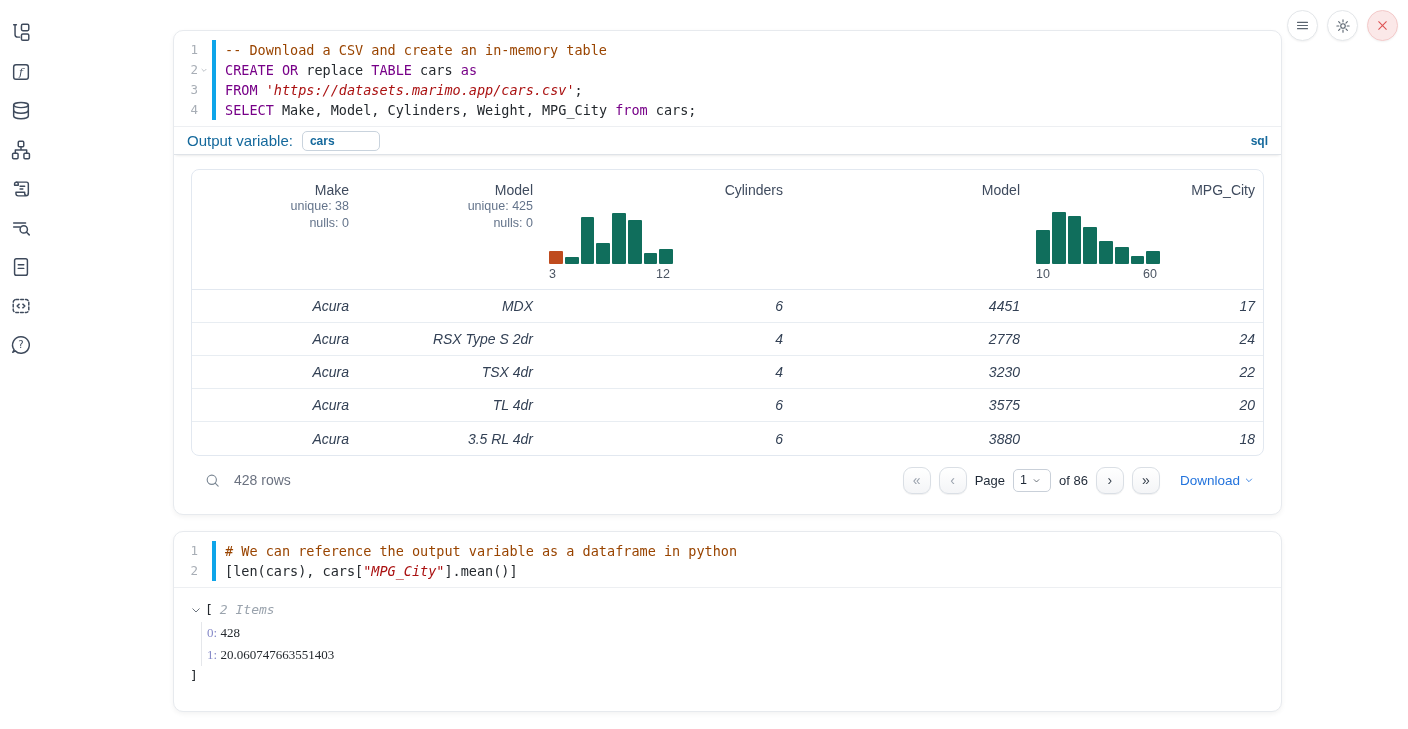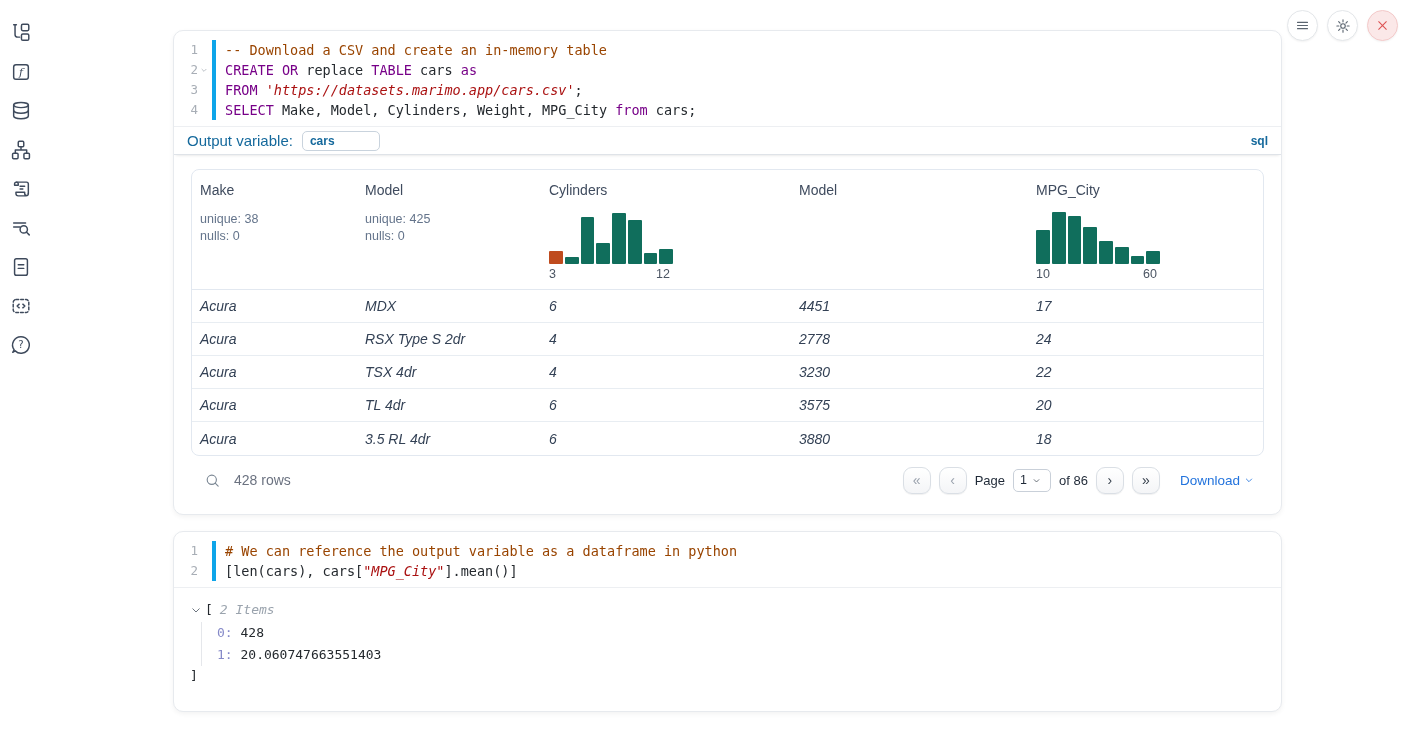--- a/index.html
+++ b/index.html
@@ -37,27 +37,27 @@
   .tok-plain { color:#24292e; }
 
   .editor-footer { height:29px; border-top:1px solid #edeff2; border-bottom:1px solid #dfe3e8;
     box-shadow:0 2px 3px -2px rgba(0,0,0,.15); display:flex; align-items:center; padding:0 13px; }
   .ov-label { color:#15699c; font-weight:normal; font-size:15px; }
   .ov-input { margin-left:9px; width:78px; height:20px; border:1px solid #c9d3dd; border-radius:5px;
     color:#15699c; font-weight:bold; font-size:12px; padding:0 7px; font-family:"Liberation Sans",sans-serif; outline:none; }
   .lang-tag { margin-left:auto; color:#15699c; font-weight:bold; font-size:12px; }
 
   
-  .output-area { padding:14px 17px 0 17px; }
+  .output-area { padding:14px 17px 0 17px;text-align:right; }
   .data-table { border:1px solid #e2e8f0; border-radius:8px; overflow:hidden; }
   .cols { display:grid; grid-template-columns:165px 184px 250px 237px 1fr; }
   .thead { border-bottom:1px solid #e2e8f0; }
   .th { padding:12px 8px 8px 8px; }
   .th-label { font-size:14px; color:#3f4b5e; }
-  .th-stats { margin-top:13px; font-size:12.5px; color:#64748b; line-height:17px; }
+  .th-stats { font-size:12.5px; color:#64748b; line-height:17px; }
   .hist { margin-top:11px; width:124px; }
   .hist-bars { display:flex; align-items:flex-end; gap:2px; height:55px; }
   .hist-bars div { flex:1; border-radius:1px; }
   .hist-axis { display:flex; justify-content:space-between; font-size:12.5px; color:#4b5563; margin-top:3px; padding-right:3px; }
 
   .tr { height:33px; align-items:center; border-bottom:1px solid #e8edf2; font-size:14px; color:#334155; cursor:default;font-style:italic; }
   .tr:last-child { border-bottom:none; }
   .td { padding:0 8px; overflow:hidden; white-space:nowrap; }
 
   .table-footer { display:flex; align-items:center; height:56px; padding:0 10px 8px 7px; }
@@ -74,21 +74,21 @@
     display:flex; align-items:center; gap:5px; padding:0 6px; font-size:12.5px; color:#1f2937; cursor:pointer; }
   .page-select svg { stroke:#3c4650; stroke-width:2; fill:none; }
   .download { margin-left:12px; display:flex; align-items:center; gap:4px; color:#2273dd; font-size:13.5px; cursor:pointer; }
   .download svg { stroke:#2273dd; stroke-width:2; fill:none; }
 
   
   .tree { padding:12px 18px 14px 16px; font-family:"DejaVu Sans Mono",monospace; font-size:13px; color:#24292e; }
   .tree-head { display:flex; align-items:center; line-height:20px; }
   .tree-head svg { stroke:#5b6570; stroke-width:1.8; fill:none; margin-right:3px; cursor:pointer; }
   .tree-items-count { margin-left:7px; color:#9aa3ad; font-style:italic; }
-  .tree-body { margin-left:11px; border-left:1px solid #e5e7eb; padding-left:15px; margin-top:2px; }
+  .tree-body { margin-left:11px; border-left:1px solid #e5e7eb; padding-left:5px; margin-top:2px;font-family:Liberation Serif, serif; }
   .tree-entry { line-height:22px; }
   .tree-key { color:#8589c8; }
   .tree-close { line-height:20px; }
 </style>
 </head>
 <body>
 
 <nav class="sidebar">
   <div class="s-icon">
     <svg width="22" height="22" viewBox="0 0 24 24">

